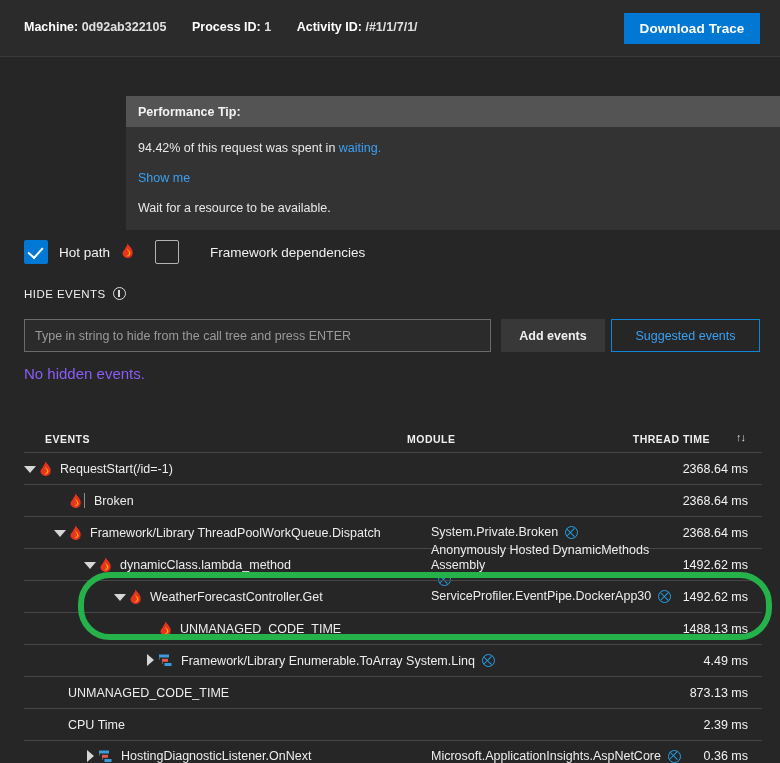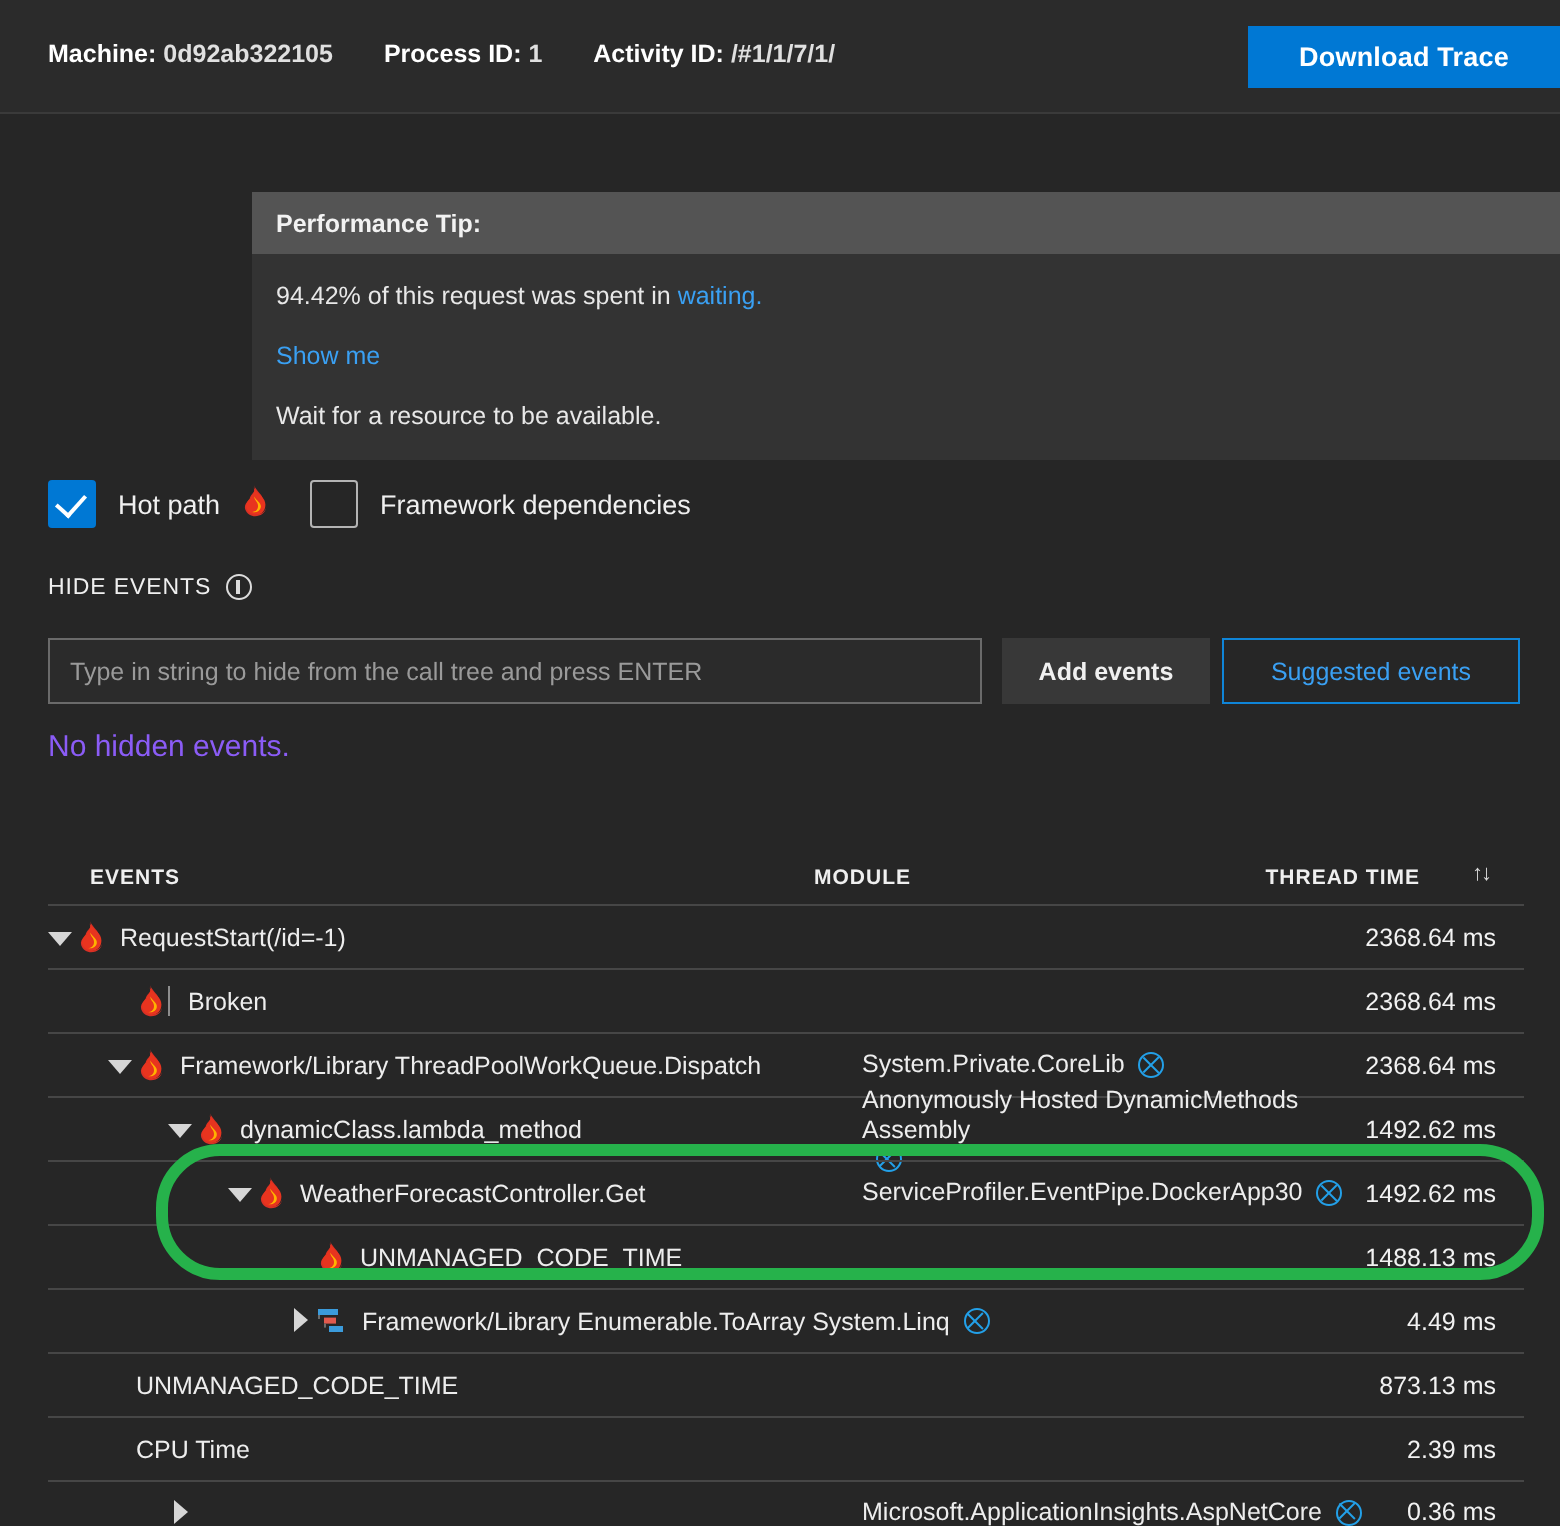--- a/index.html
+++ b/index.html
@@ -20,21 +20,21 @@
     border-bottom: 1px solid #3a3a3a;
   }
   .topbar-meta {
     position: absolute; left: 24px; top: 20px;
     font-size: 12.5px; color: #e6e6e6; white-space: nowrap;
   }
   .topbar-meta .k { font-weight: bold; color: #ffffff; }
   .topbar-meta .v { font-weight: bold; color: #e0e0e0; }
   .topbar-meta .grp { margin-right: 22px; }
   .download-btn {
-    position: absolute; left: 624px; top: 13px; width: 156px; height: 31px;
+    position: absolute; left: 624px; top: 13px; width: 136px; height: 31px;
     background: #0078d4; color: #ffffff;
     border: none; outline: none;
     font-family: "Liberation Sans", sans-serif;
     font-size: 13.5px; font-weight: bold;
     cursor: pointer; letter-spacing: .1px;
   }
 
   
   .perf-panel {
     position: absolute; left: 126px; top: 96px; width: 654px;
@@ -227,21 +227,21 @@
       <span class="flame-inline">
         <svg width="14" height="17" viewBox="0 0 14 17" aria-hidden="true">
           <path d="M7 0.6 C8.3 3.3 6.3 4.5 5.4 5.9 C4.6 7.1 4.7 8.3 5.4 9.1 C4.9 8.2 5.1 7.1 5.9 6.4 C5.6 8.6 8.2 9.0 8.0 11.3 C7.9 12.4 7.2 13.0 6.4 13.2 C9.6 13.4 11.6 11.3 11.6 8.6 C11.6 5.2 8.6 4.2 7 0.6 Z M4.6 8.0 C2.8 9.4 2.1 11.0 2.6 12.6 C3.3 14.8 5.5 16.1 7.6 16.1 C10.8 16.1 13.2 13.9 13.2 10.6 C13.2 13.2 11.3 15.1 8.6 15.1 C6.4 15.1 4.6 13.6 4.6 11.6 C4.6 10.4 5.1 9.6 4.6 8.0 Z" fill="#d93025"></path>
           <path d="M6.8 1.8 C7.9 4.4 6.0 5.6 5.2 7.0 C3.3 8.8 2.6 10.6 3.3 12.3 C4.1 14.3 6.0 15.4 8.0 15.4 C10.8 15.4 12.7 13.4 12.7 10.3 C12.7 6.6 9.3 5.5 6.8 1.8 Z" fill="#e8341f"></path>
           <path d="M7.2 6.2 C7.0 8.2 9.2 8.9 9.0 11.2 C8.9 13.0 7.5 14.0 6.1 14.0 C7.9 14.6 10.0 13.6 10.4 11.6 C10.8 9.2 8.0 8.4 7.2 6.2 Z" fill="#ffb300"></path>
         </svg>
       </span>
     </span>
   </label>
 
-  <label class="cbx-wrap" style="left:131px;top:0;">
+  <label class="cbx-wrap" style="left:131px;top:0;gap:20px;">
     <span class="cbx off"></span>
     <span class="cbx-label">Framework dependencies</span>
   </label>
 </div>
 
 <div class="section-title">
   <span>HIDE EVENTS</span>
   <span class="info-ico"></span>
 </div>
 
@@ -296,21 +296,21 @@
             <svg width="14" height="17" viewBox="0 0 14 17">
               <path d="M7 0.6 C8.3 3.3 6.3 4.5 5.4 5.9 C4.6 7.1 4.7 8.3 5.4 9.1 C4.9 8.2 5.1 7.1 5.9 6.4 C5.6 8.6 8.2 9.0 8.0 11.3 C7.9 12.4 7.2 13.0 6.4 13.2 C9.6 13.4 11.6 11.3 11.6 8.6 C11.6 5.2 8.6 4.2 7 0.6 Z M4.6 8.0 C2.8 9.4 2.1 11.0 2.6 12.6 C3.3 14.8 5.5 16.1 7.6 16.1 C10.8 16.1 13.2 13.9 13.2 10.6 C13.2 13.2 11.3 15.1 8.6 15.1 C6.4 15.1 4.6 13.6 4.6 11.6 C4.6 10.4 5.1 9.6 4.6 8.0 Z" fill="#d93025"></path>
               <path d="M6.8 1.8 C7.9 4.4 6.0 5.6 5.2 7.0 C3.3 8.8 2.6 10.6 3.3 12.3 C4.1 14.3 6.0 15.4 8.0 15.4 C10.8 15.4 12.7 13.4 12.7 10.3 C12.7 6.6 9.3 5.5 6.8 1.8 Z" fill="#e8341f"></path>
               <path d="M7.2 6.2 C7.0 8.2 9.2 8.9 9.0 11.2 C8.9 13.0 7.5 14.0 6.1 14.0 C7.9 14.6 10.0 13.6 10.4 11.6 C10.8 9.2 8.0 8.4 7.2 6.2 Z" fill="#ffb300"></path>
             </svg>
           </span>
           <span style="display:inline-block;width:8px"></span>
           <span>Framework/Library ThreadPoolWorkQueue.Dispatch</span>
         </span>
         <span class="emod">
-          <span>System.Private.CoreLib</span>
+          <span>System.Private.Broken</span>
           <span class="cx"></span>
         </span>
         <span class="etime">2368.64 ms</span>
       </div>
       <div class="row">
         <span class="twisty open" style="left:60px;top:9px"></span>
         <span class="ename" style="left:74px">
           <span class="flame">
             <svg width="14" height="17" viewBox="0 0 14 17">
               <path d="M7 0.6 C8.3 3.3 6.3 4.5 5.4 5.9 C4.6 7.1 4.7 8.3 5.4 9.1 C4.9 8.2 5.1 7.1 5.9 6.4 C5.6 8.6 8.2 9.0 8.0 11.3 C7.9 12.4 7.2 13.0 6.4 13.2 C9.6 13.4 11.6 11.3 11.6 8.6 C11.6 5.2 8.6 4.2 7 0.6 Z M4.6 8.0 C2.8 9.4 2.1 11.0 2.6 12.6 C3.3 14.8 5.5 16.1 7.6 16.1 C10.8 16.1 13.2 13.9 13.2 10.6 C13.2 13.2 11.3 15.1 8.6 15.1 C6.4 15.1 4.6 13.6 4.6 11.6 C4.6 10.4 5.1 9.6 4.6 8.0 Z" fill="#d93025"></path>
@@ -383,20 +383,31 @@
         <span class="etime">873.13 ms</span>
       </div>
       <div class="row">
         <span class="ename" style="left:44px">
           <span>CPU Time</span>
         </span>
         <span class="etime">2.39 ms</span>
       </div>
       <div class="row">
         <span class="twisty closed" style="left:60px;top:9px"></span>
+        <span class="ename" style="left:74px">
+          <span class="gantt"><svg width="15" height="13" viewBox="0 0 15 13">
+              <rect x="1" y="0.5" width="10" height="3" fill="#3b9bdb"></rect>
+              <rect x="4" y="4.8" width="6" height="3" fill="#e05a4e"></rect>
+              <rect x="6.5" y="9" width="7" height="3" fill="#3b9bdb"></rect>
+              <rect x="1" y="3.5" width="1" height="2" fill="#6c6c6c"></rect>
+              <rect x="4" y="7.8" width="1" height="2" fill="#6c6c6c"></rect>
+            </svg></span>
+          <span style="display:inline-block;width:8px"></span>
+          <span>HostingDiagnosticListener.OnNext</span>
+        </span>
         <span class="emod">
           <span>Microsoft.ApplicationInsights.AspNetCore</span>
           <span class="cx"></span>
         </span>
         <span class="etime">0.36 ms</span>
       </div>
     </div>
 </div>
 
 <div class="annot"></div>

